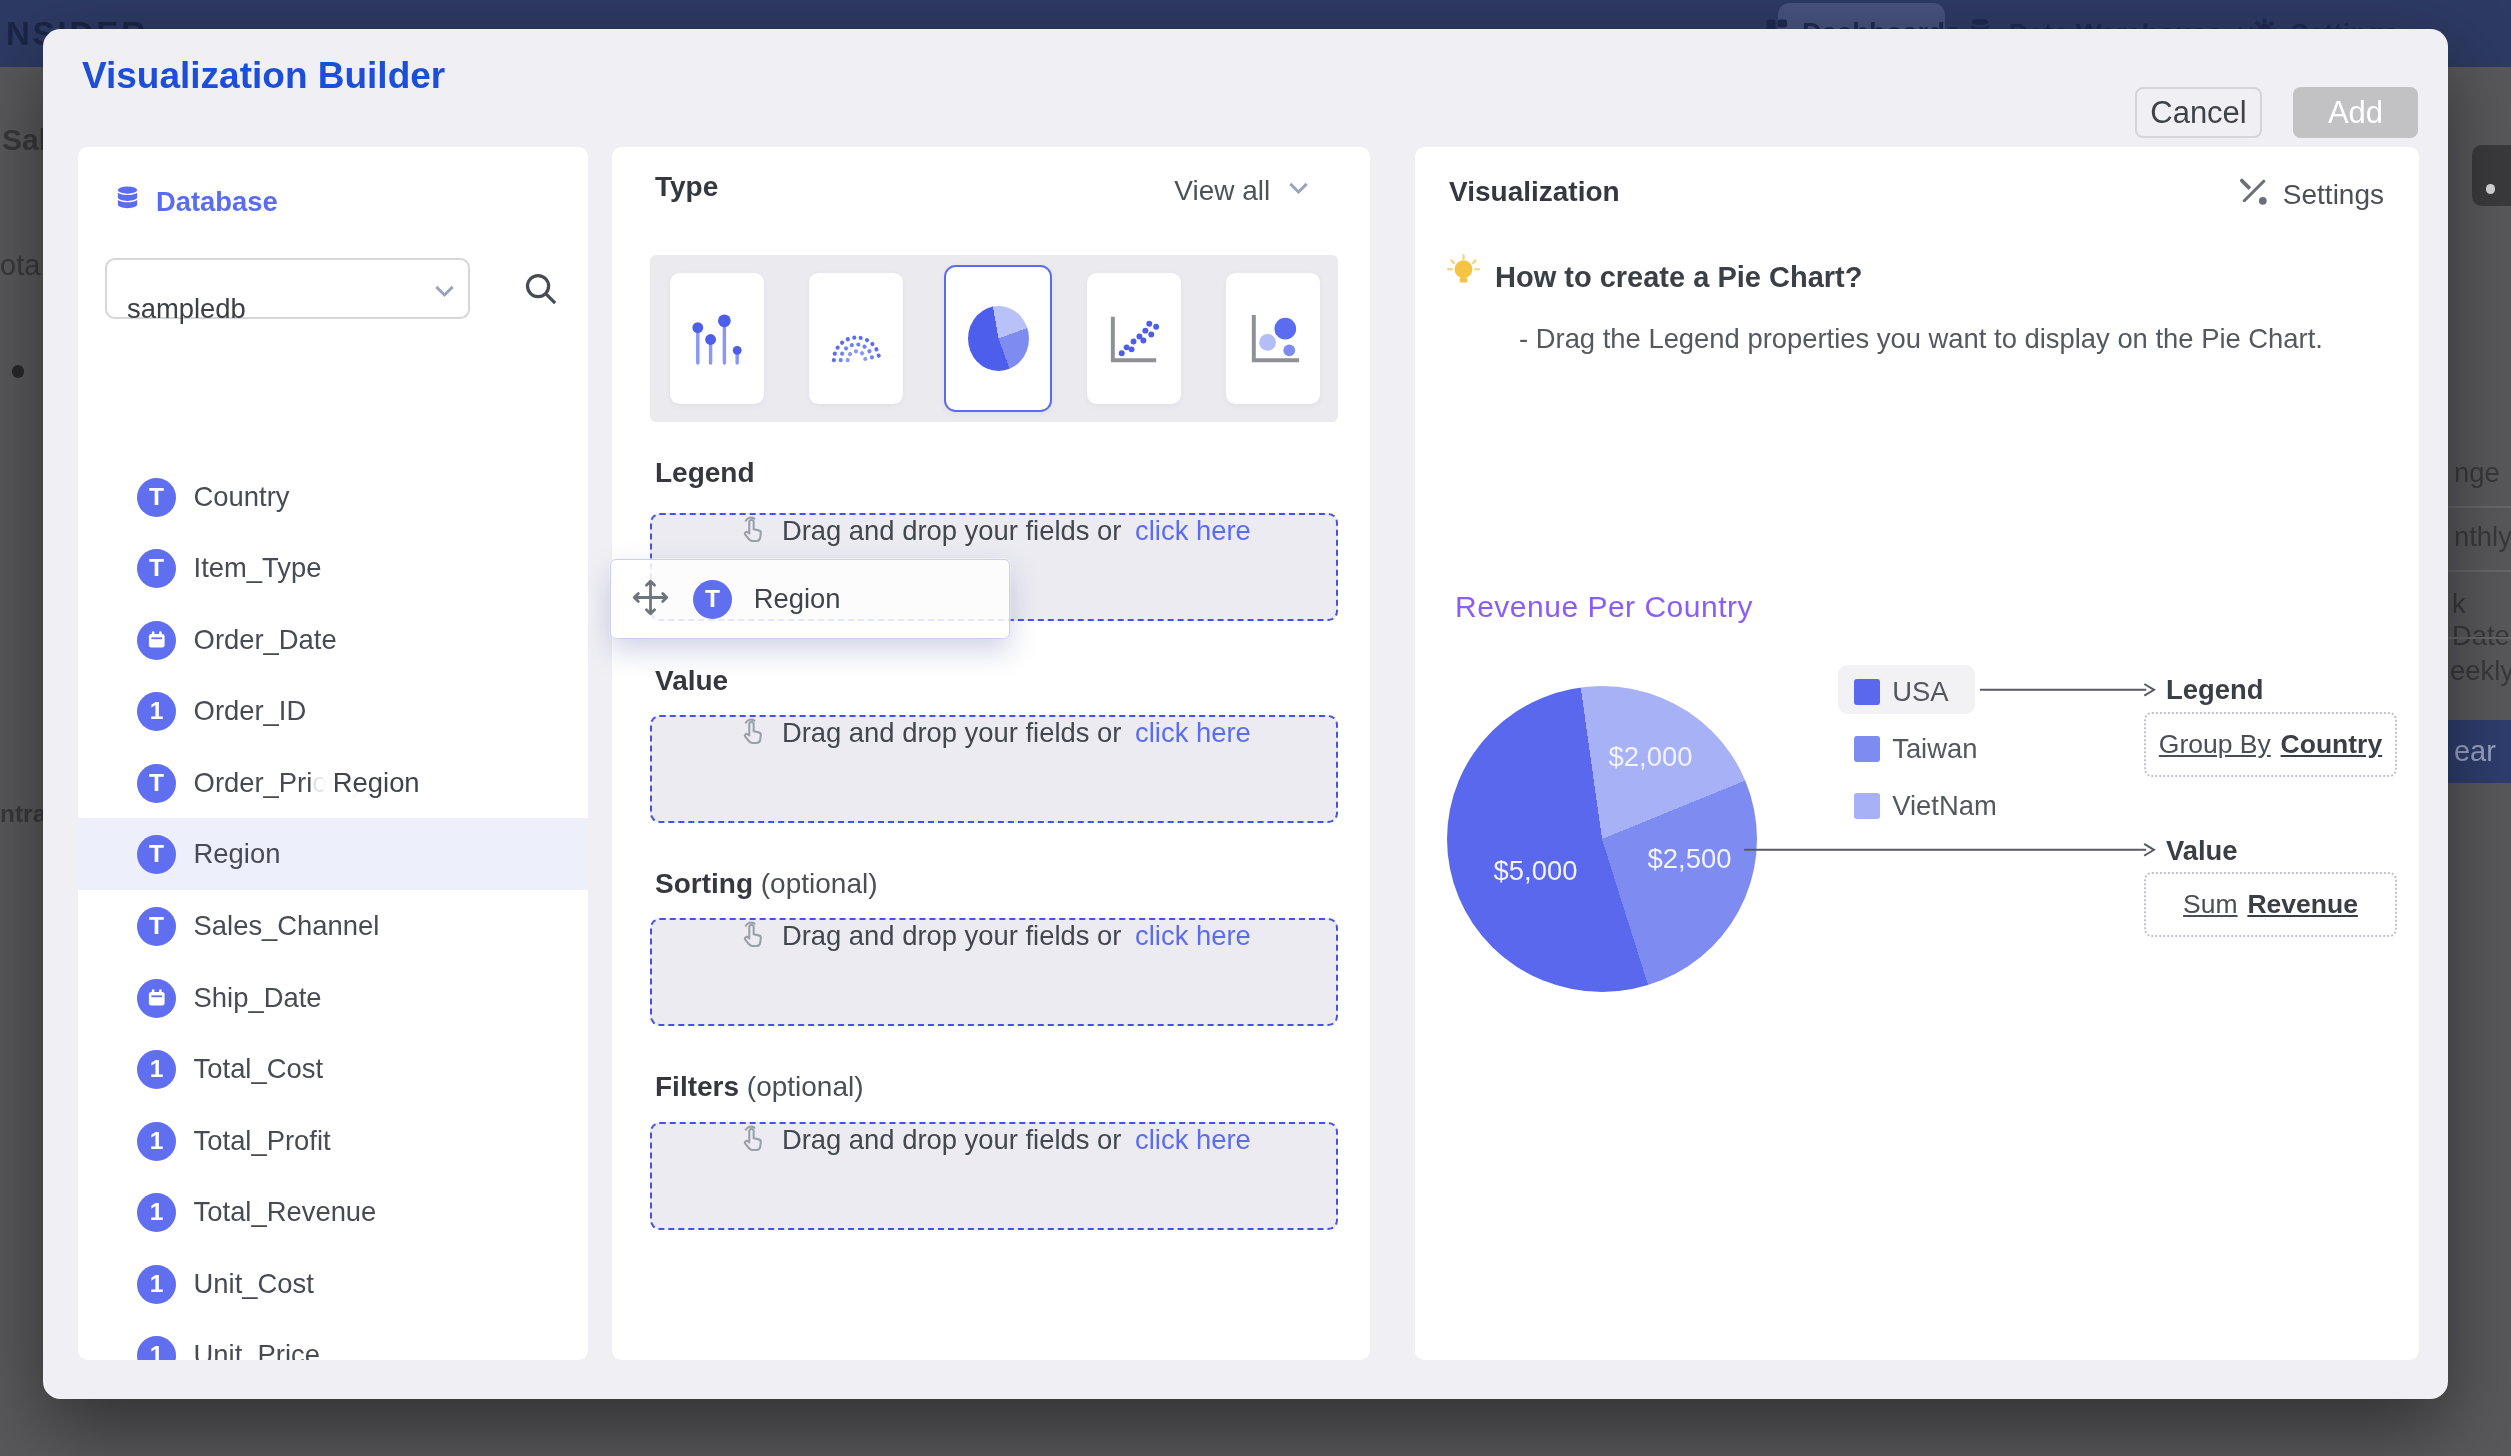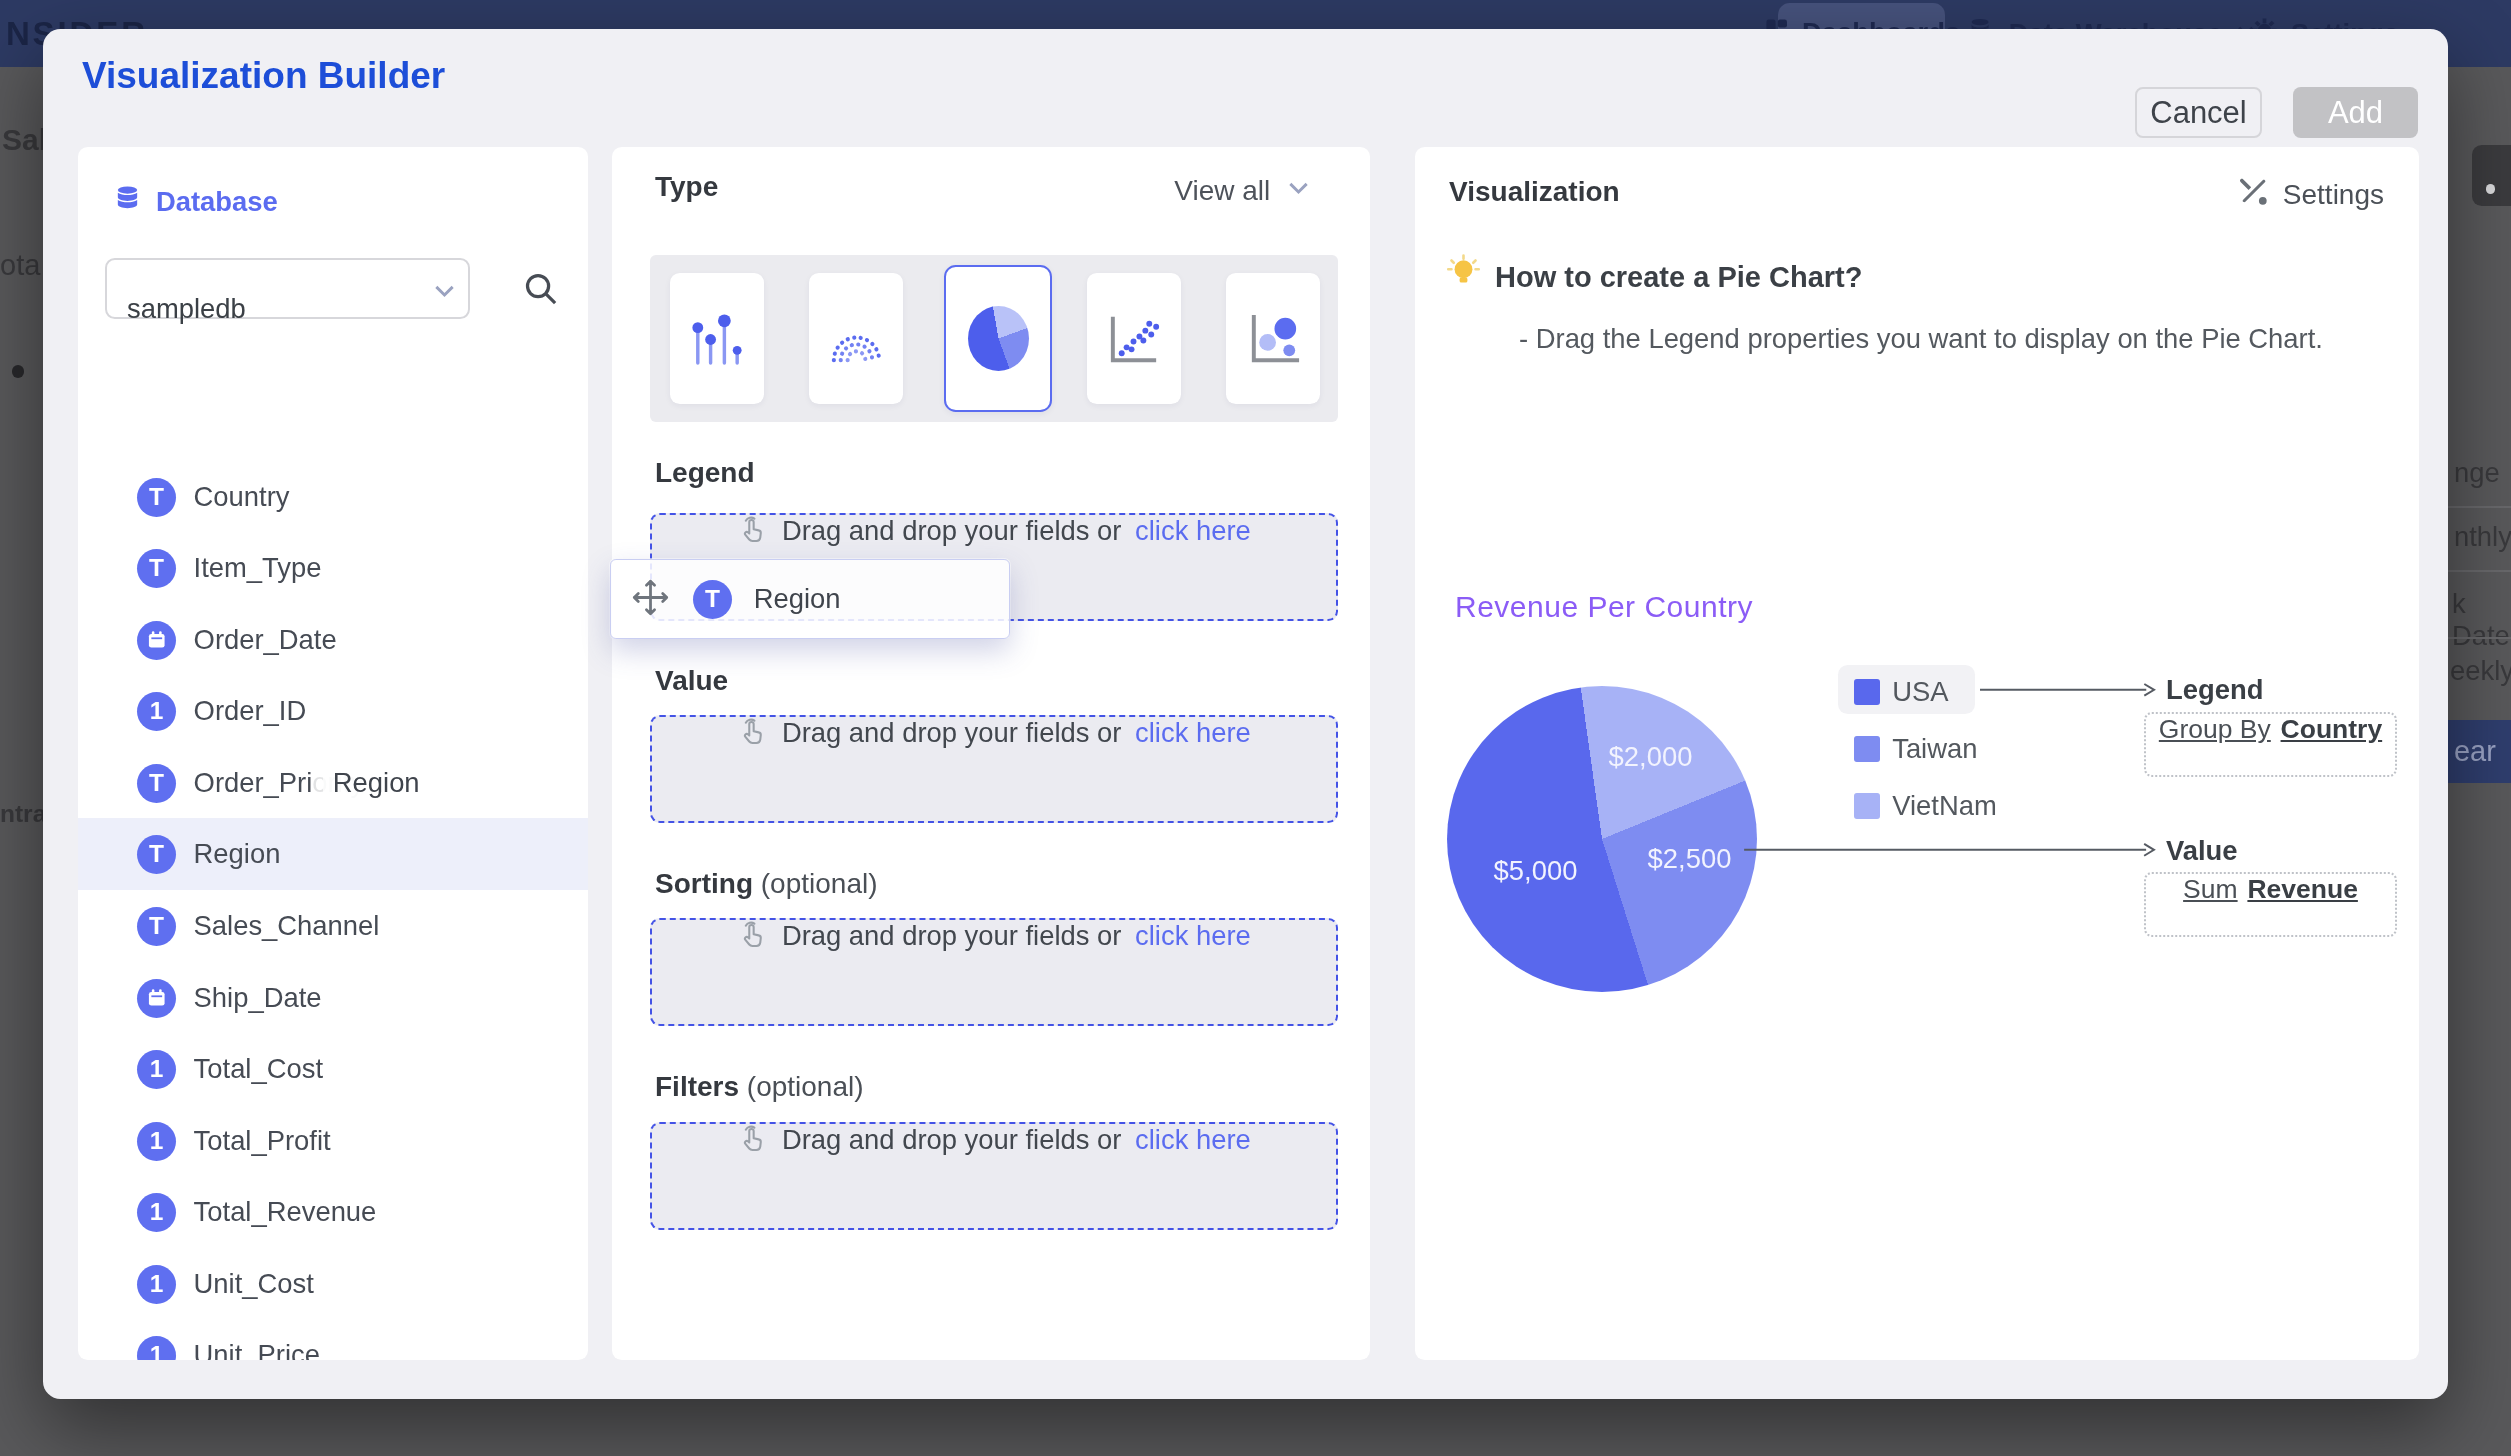--- a/index.html
+++ b/index.html
@@ -67,21 +67,21 @@
   .tip-title { position:absolute; left:80px; top:114px; font-size:29px; font-weight:bold; color:#3b4046; }
   .tip-line { position:absolute; left:104px; font-size:27.4px; color:#54595f; }
   .chart-title { position:absolute; left:40px; top:443px; font-size:30px; color:#8b5cf6; letter-spacing:0.5px; }
   .pie { position:absolute; left:32px; top:539px; width:310px; height:306px; border-radius:50%; }
   .pie-lbl { position:absolute; width:137px; text-align:center; font-size:27.4px; color:#f2f3fe; }
   .lg-row { position:absolute; left:439px; display:flex; align-items:center; gap:12.7px; }
   .lg-sq { width:25.5px; height:25.5px; border-radius:2.9px; flex:none; }
   .lg-txt { font-size:27.4px; color:#53585e; }
   .lg-pill { position:absolute; left:423px; top:518px; width:137px; height:49px; background:#f2f2f5; border-radius:9.8px; }
   .ann-h { position:absolute; left:751px; font-size:27.4px; font-weight:bold; color:#3a3f45; }
-  .ann-box { position:absolute; left:729px; width:253px; height:65px; border:2px dotted #bfc2c8; border-radius:7.8px; background:#fff; display:flex; justify-content:center; gap:9.8px; font-size:26.5px; }
+  .ann-box { position:absolute; left:729px; width:253px; height:65px; border:2px dotted #bfc2c8; border-radius:7.8px; background:#fff; display:flex; align-items:center; justify-content:center; gap:9.8px; font-size:26.5px; }
   .ann-box .u { text-decoration:underline; color:#4a4f55; }
   .ann-box .ub { text-decoration:underline; font-weight:bold; color:#3a3f45; }
 </style>
 </head>
 <body>
 
 <div class="navbar">
   <div class="brand">NSIDER</div>
   <div class="nav-pill">
     <span><svg viewBox="0 0 24 24" width="27.4" height="27.4" fill="#1f2a52">

